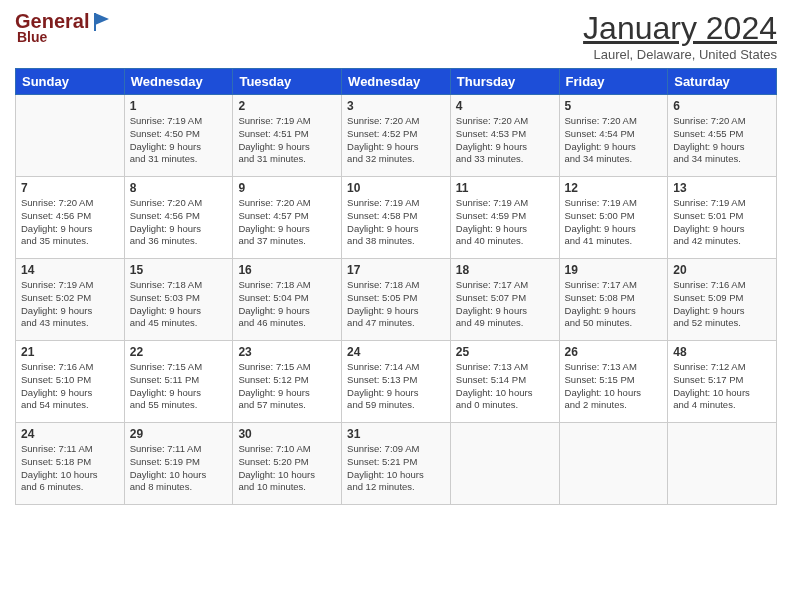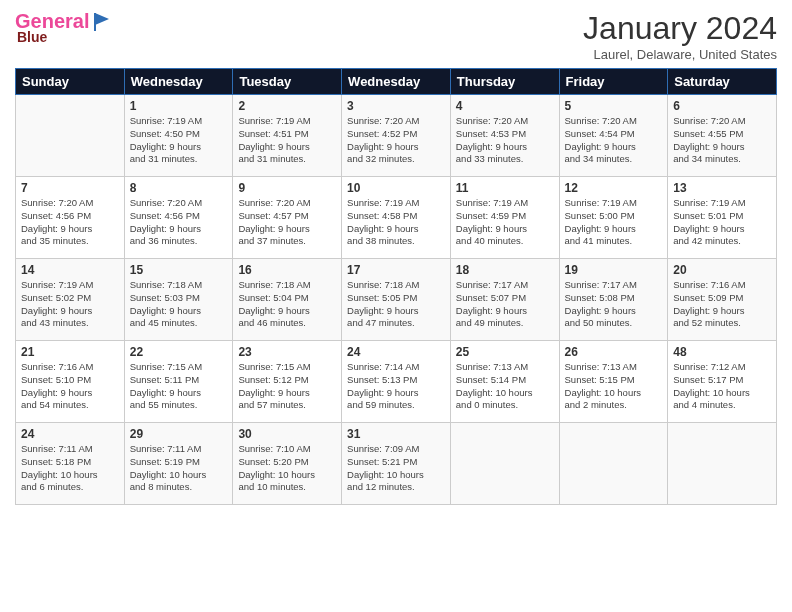--- a/index.html
+++ b/index.html
@@ -25,49 +25,50 @@
       flex-direction: column;
       align-items: flex-start;
     }
     .logo-text {
       display: flex;
       align-items: center;
       font-size: 20px;
       font-weight: bold;
     }
     .logo-general {
-      color: #ec4899;
+      color: #7f1d1d;
     }
     .logo-blue {
       color: #2e6db4;
     }
     .logo-icon {
       width: 22px;
       height: 22px;
       margin-left: 2px;
     }
     .title-area {
       text-align: right;
     }
     .month-title {
       font-size: 32px;
       color: #333;
       font-weight: normal;
+      text-decoration: underline;
     }
     .subtitle {
       font-size: 13px;
       color: #555;
     }
     table {
       width: 100%;
       border-collapse: collapse;
       table-layout: fixed;
     }
     th {
-      background-color: #0f172a;
+      background-color: #1d4ed8;
       color: #fff;
       text-align: left;
       padding: 5px 6px;
       font-size: 13px;
       font-weight: bold;
       border: 1px solid #2e6db4;
     }
     td {
       border: 1px solid #ccc;
       vertical-align: top;

